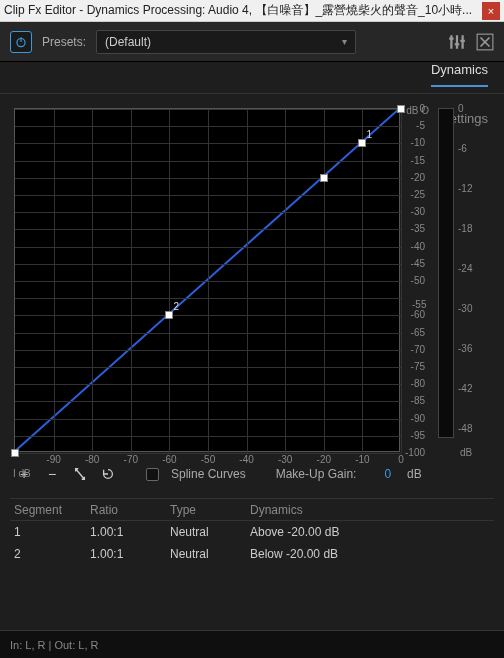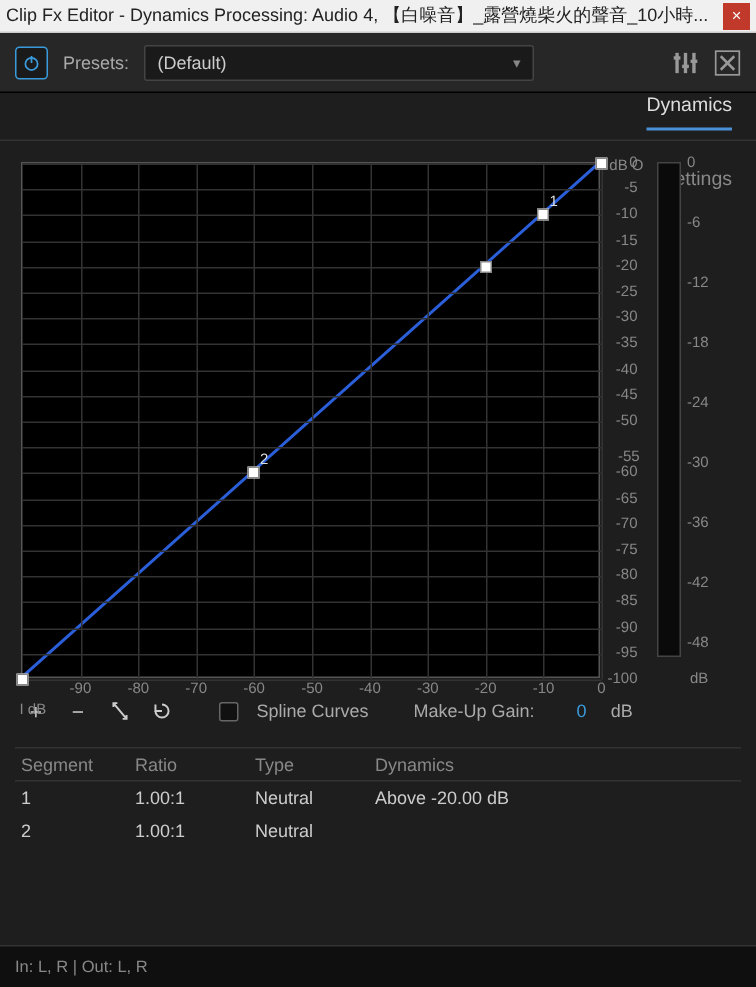--- a/index.html
+++ b/index.html
@@ -241,18 +241,19 @@
   <div class="seg-row body">
     <div class="c1">1</div>
     <div class="c2">1.00:1</div>
     <div class="c3">Neutral</div>
     <div class="c4">Above -20.00 dB</div>
   </div>
   <div class="seg-row body">
     <div class="c1">2</div>
     <div class="c2">1.00:1</div>
     <div class="c3">Neutral</div>
+    <div class="c4">Below -20.00 dB</div>
   </div>
 </div>
 
 <div class="footer">
   <span>In: L, R | Out: L, R</span>
 </div>
 
 </body></html>

